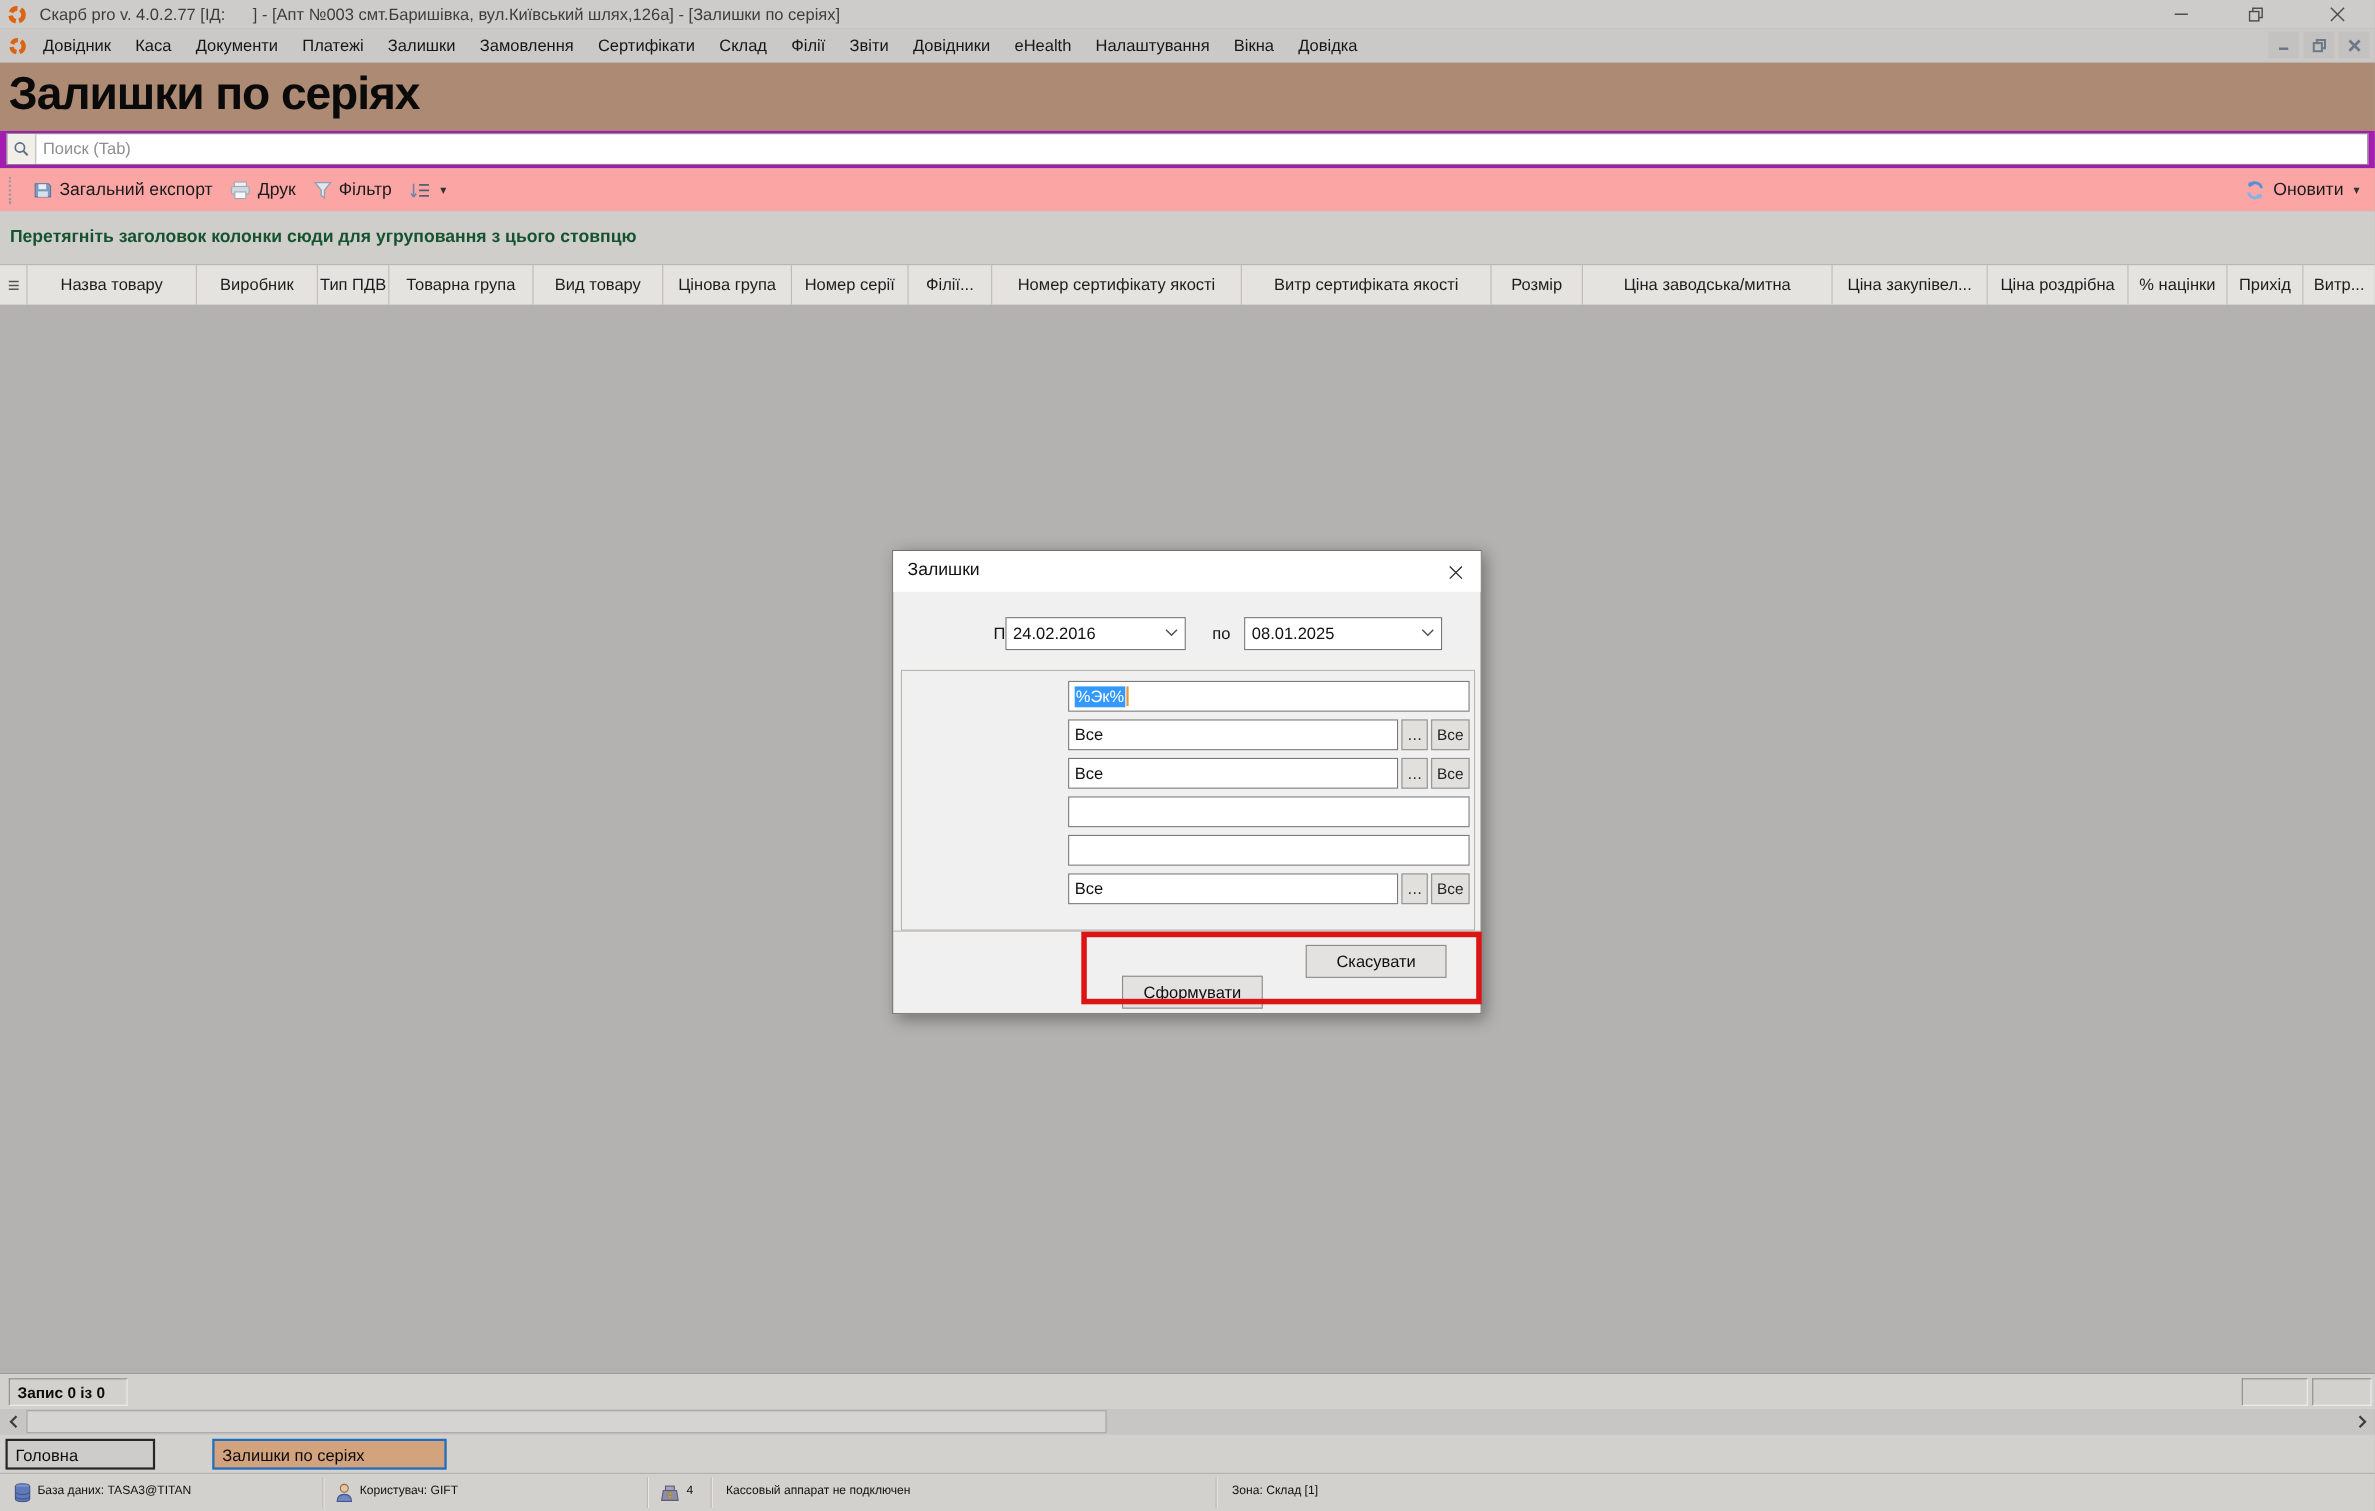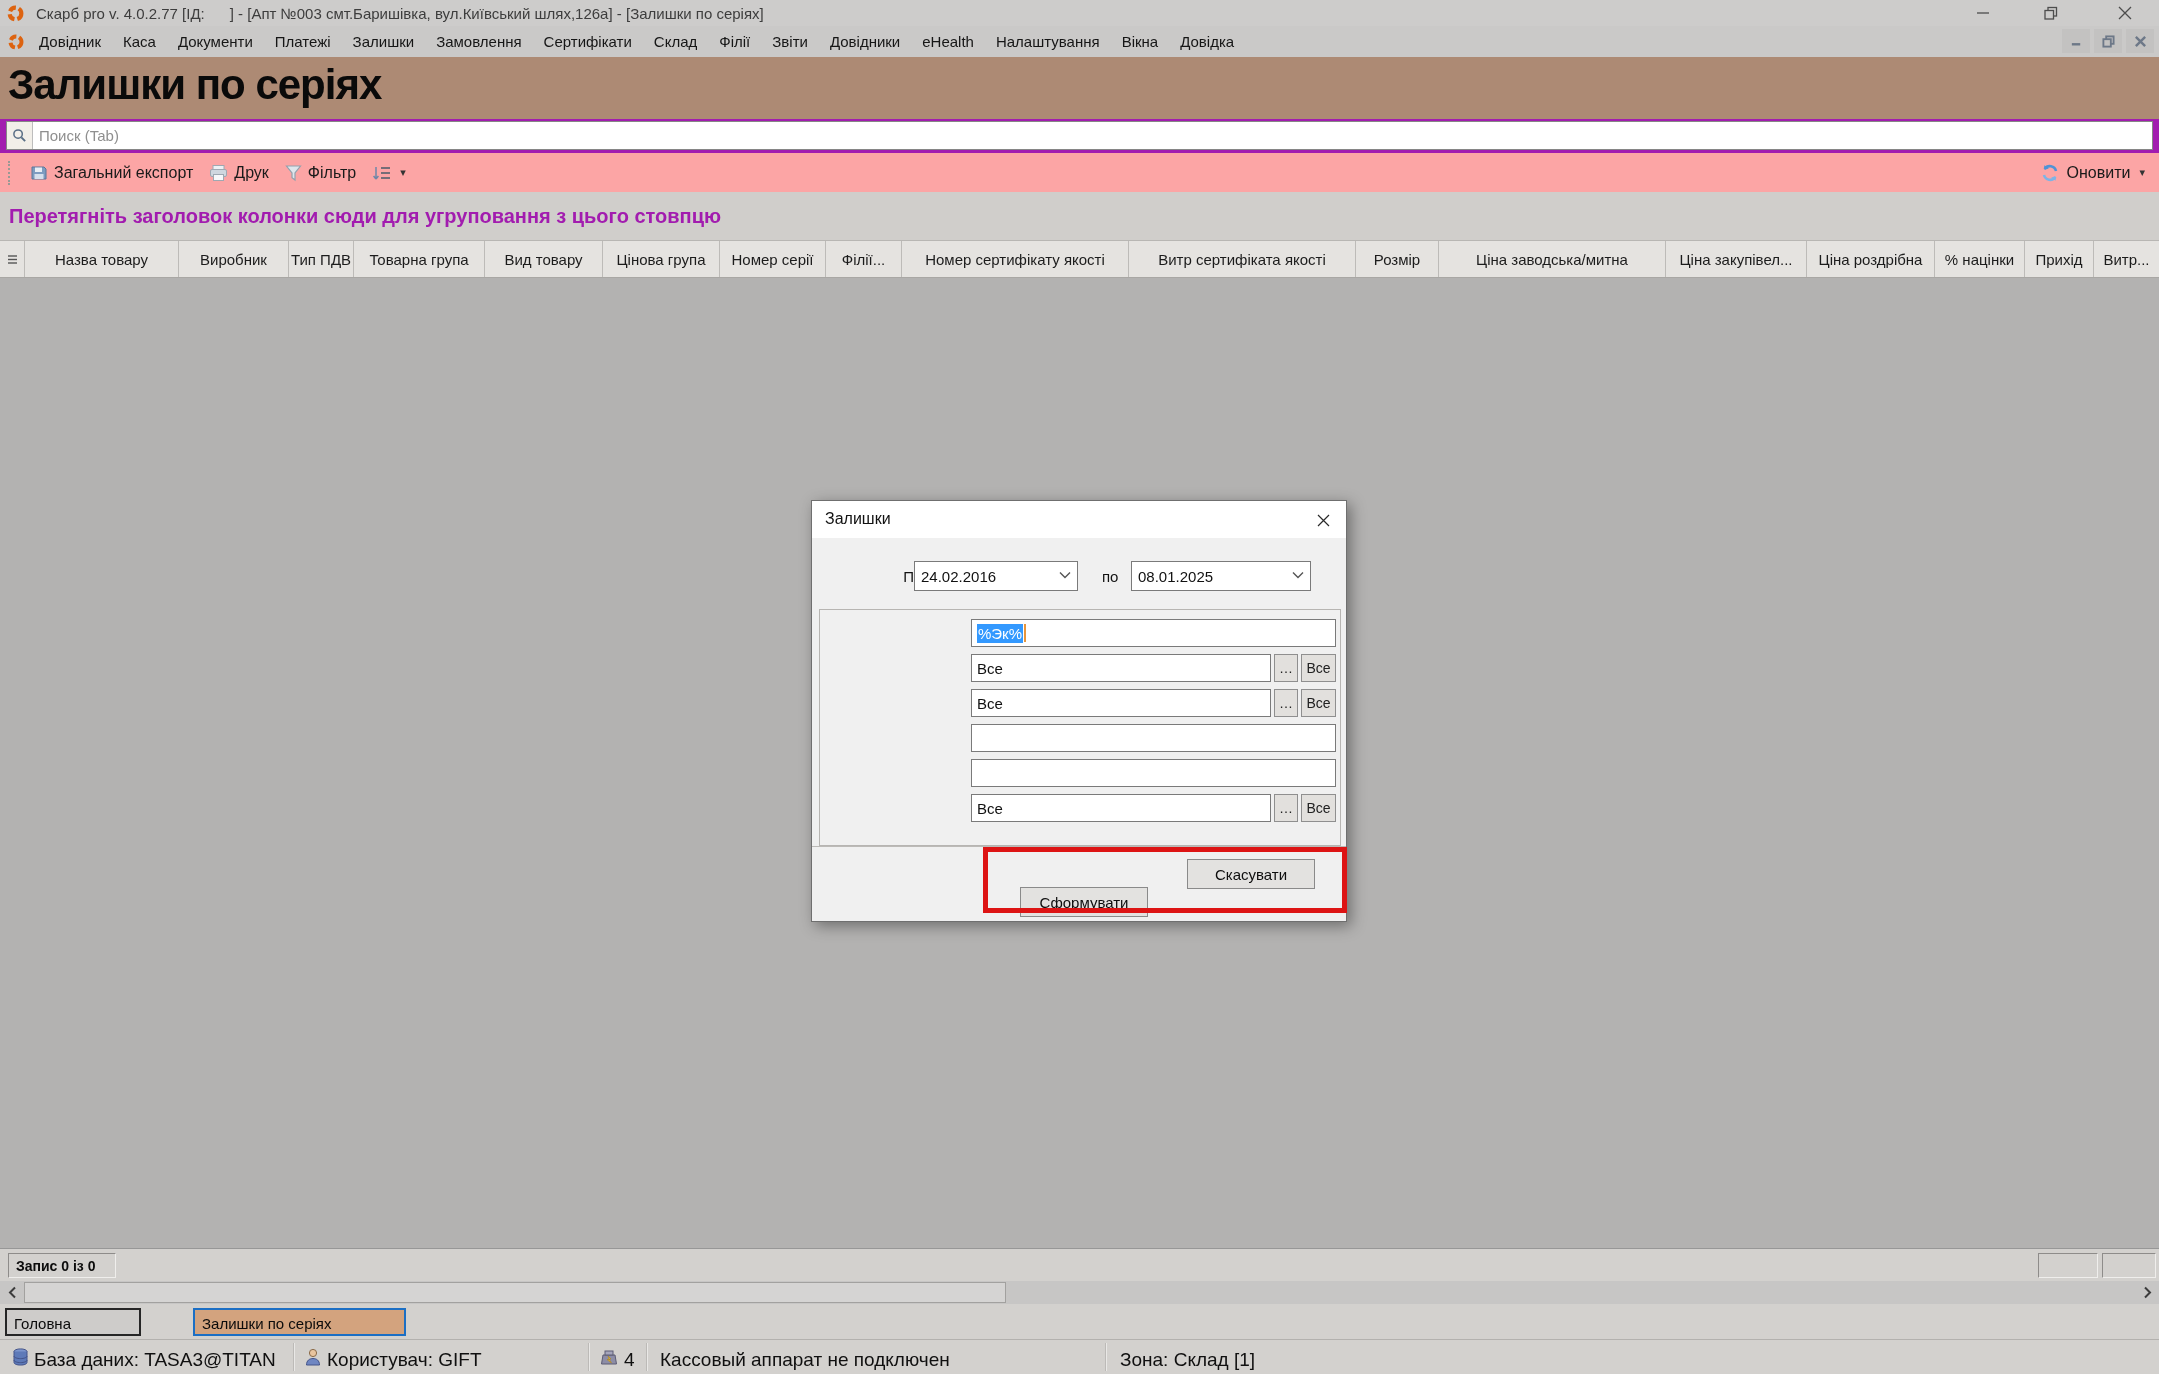--- a/index.html
+++ b/index.html
@@ -23,37 +23,37 @@
   #searchbox .sicon { width:26px; height:27px; border-right:1px solid #bdbdbd; background:#f2efe9; display:flex; align-items:center; justify-content:center; }
   #searchbox .ph { color:#8f8f8f; font-size:15px; margin-left:6px; }
   #toolbar { left:0; top:153px; width:2159px; height:39px; background:#fca5a5; display:flex; align-items:center; padding:0 6px; }
   .drag-handle { width:6px; height:24px; border-left:2px dotted #9a9894; margin:0 8px 0 2px; }
   .tbtn { display:flex; align-items:center; gap:6px; font-size:16px; color:#1a1a1a; padding:5px 8px; white-space:nowrap; }
   .tb-caret { font-size:11px; color:#333; margin-left:2px; }
   #refreshbtn { position:absolute; right:14px; top:0; height:39px; display:flex; align-items:center; gap:7px; font-size:16px; color:#1a1a1a; }
 
   
   #grouppanel { left:0; top:192px; width:2159px; height:48px; background:#d0cecb; display:flex; align-items:center; }
-  #grouppanel span { font-size:20px; font-weight:bold; color:#a21caf; margin-left:9px; }
+  #grouppanel span { font-size:16px; font-weight:bold; color:#14532d; margin-left:9px; }
   #headerrow { left:0; top:240px; width:2159px; height:38px; background:#e5e3e0; border-top:1px solid #b8b6b3; border-bottom:1px solid #a9a7a4; display:flex; }
   .hcol { border-right:1px solid #bdbbb8; height:100%; display:flex; align-items:center; justify-content:center; font-size:15px; color:#1c1c1c; white-space:nowrap; overflow:hidden; flex:0 0 auto; }
   #gridbody { left:0; top:278px; width:2159px; height:970px; background:#b3b2b1; }
 
   
   #recordbar { left:0; top:1248px; width:2159px; height:33px; background:#d3d1ce; border-top:1px solid #979797; }
   .sunken { position:absolute; top:4px; height:25px; border:1px solid; border-color:#8e8c8a #efeeec #efeeec #8e8c8a; background:#d3d1ce; }
   #recordcell { left:8px; width:108px; font-size:14px; font-weight:bold; color:#0c0c0c; padding:4px 0 0 7px; }
   #hscroll { left:0; top:1281px; width:2159px; height:23px; background:#c7c6c5; }
   .scr-arrow { position:absolute; top:0; width:24px; height:23px; display:flex; align-items:center; justify-content:center; }
   #scrollthumb { position:absolute; left:24px; top:1px; width:982px; height:21px; background:#d5d4d3; border:1px solid #a2a19f; }
   #tabbar { left:0; top:1304px; width:2159px; height:35px; background:#d3d1ce; }
   .tab { position:absolute; top:4px; height:28px; font-size:15px; color:#0b0b0b; padding:5px 8px 0 7px; white-space:nowrap; }
   #tab-home { left:5px; width:136px; background:#cecccA; border:2px solid #262626; }
   #tab-active { left:193px; width:213px; background:#d3a37e; border:2px solid #1c6fc4; }
-  #statusbar { left:0; top:1339px; width:2159px; height:35px; background:#d3d1ce; border-top:1px solid #b3b1ae; font-size:19px; color:#101010; }
+  #statusbar { left:0; top:1339px; width:2159px; height:35px; background:#d3d1ce; border-top:1px solid #b3b1ae; font-size:11px; color:#101010; }
   .stitem { position:absolute; top:9px; white-space:nowrap; }
   .sdiv { position:absolute; top:3px; height:28px; width:1px; background:#bcbab7; box-shadow:1px 0 0 #e9e8e6; }
 
   
   #dialog { left:811px; top:500px; width:536px; height:422px; background:#f0f0f0; border:1px solid #6f6f6f; box-shadow:4px 4px 14px rgba(0,0,0,.38); }
   #dlg-title { position:absolute; left:0; top:0; width:100%; height:37px; background:#ffffff; }
   #dlg-title .txt { position:absolute; left:13px; top:9px; font-size:16px; color:#121212; }
   #dlg-close { position:absolute; right:10px; top:7px; width:26px; height:24px; display:flex; align-items:center; justify-content:center; }
   .dlabel { position:absolute; font-size:15px; color:#121212; text-align:right; }
   .dinput { position:absolute; height:28px; background:#fff; border:1px solid #7a7a7a; font-size:15px; display:flex; align-items:center; padding-left:5px; white-space:nowrap; overflow:hidden; }

